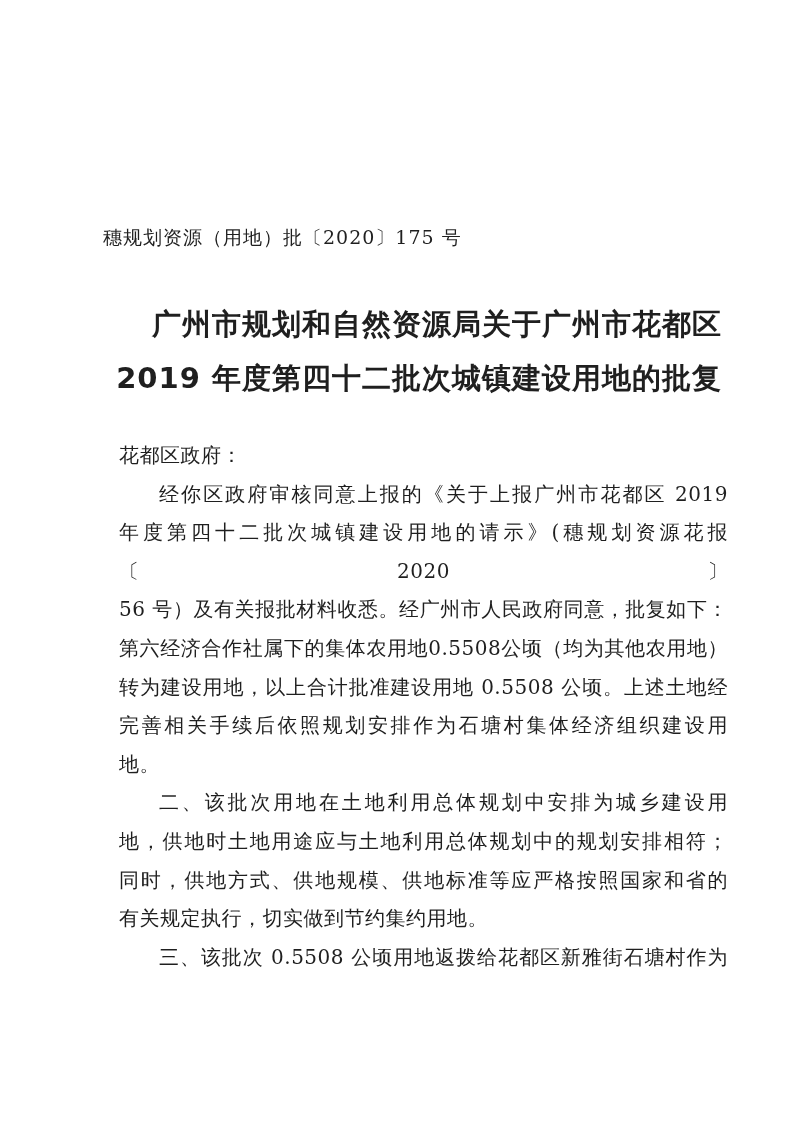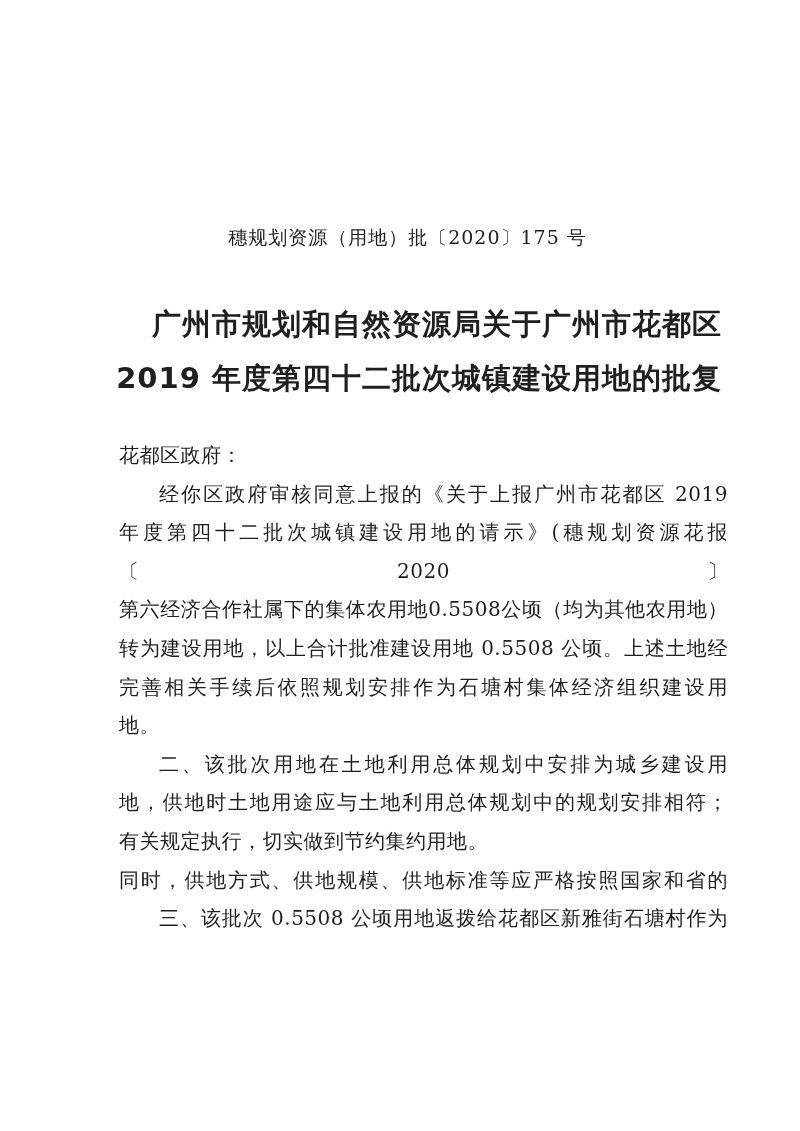--- a/index.html
+++ b/index.html
@@ -20,21 +20,21 @@
     left: 103px;
     top: 0;
     width: 609px;
     height: 100%;
   }
   .doc-number {
     position: absolute;
     top: 222px;
     left: 0;
     right: 0;
-    text-align: center;
+    text-align: left;
     font-family: "DejaVu Serif", "Liberation Serif", serif;
     font-size: 19px;
     line-height: 30px;
     letter-spacing: 1px;
     white-space: nowrap;
   }
   .title {
     position: absolute;
     top: 297px;
     left: -10px;
@@ -83,25 +83,26 @@
 
     <h1 class="title">
       <span class="title-line">广州市规划和自然资源局关于广州市花都区</span>
       <span class="title-line">2019 年度第四十二批次城镇建设用地的批复</span>
     </h1>
 
     <div class="body-block">
       <div class="line">花都区政府：</div>
       <div class="line indent just">经你区政府审核同意上报的《关于上报广州市花都区 2019</div>
       <div class="line just">年度第四十二批次城镇建设用地的请示》(穗规划资源花报〔2020〕</div>
+      <div class="line just">56 号）及有关报批材料收悉。经广州市人民政府同意，批复如下：</div>
       <div class="line just">第六经济合作社属下的集体农用地0.5508公顷（均为其他农用地）</div>
       <div class="line just">转为建设用地，以上合计批准建设用地 0.5508 公顷。上述土地经</div>
       <div class="line just">完善相关手续后依照规划安排作为石塘村集体经济组织建设用</div>
       <div class="line">地。</div>
       <div class="line indent just">二、该批次用地在土地利用总体规划中安排为城乡建设用</div>
       <div class="line just">地，供地时土地用途应与土地利用总体规划中的规划安排相符；</div>
+      <div class="line just">同时，供地方式、供地规模、供地标准等应严格按照国家和省的</div>
       <div class="line">有关规定执行，切实做到节约集约用地。</div>
-      <div class="line just">同时，供地方式、供地规模、供地标准等应严格按照国家和省的</div>
       <div class="line indent just">三、该批次 0.5508 公顷用地返拨给花都区新雅街石塘村作为</div>
     </div>
 
   </div>
 </div>
 
 </body></html>

